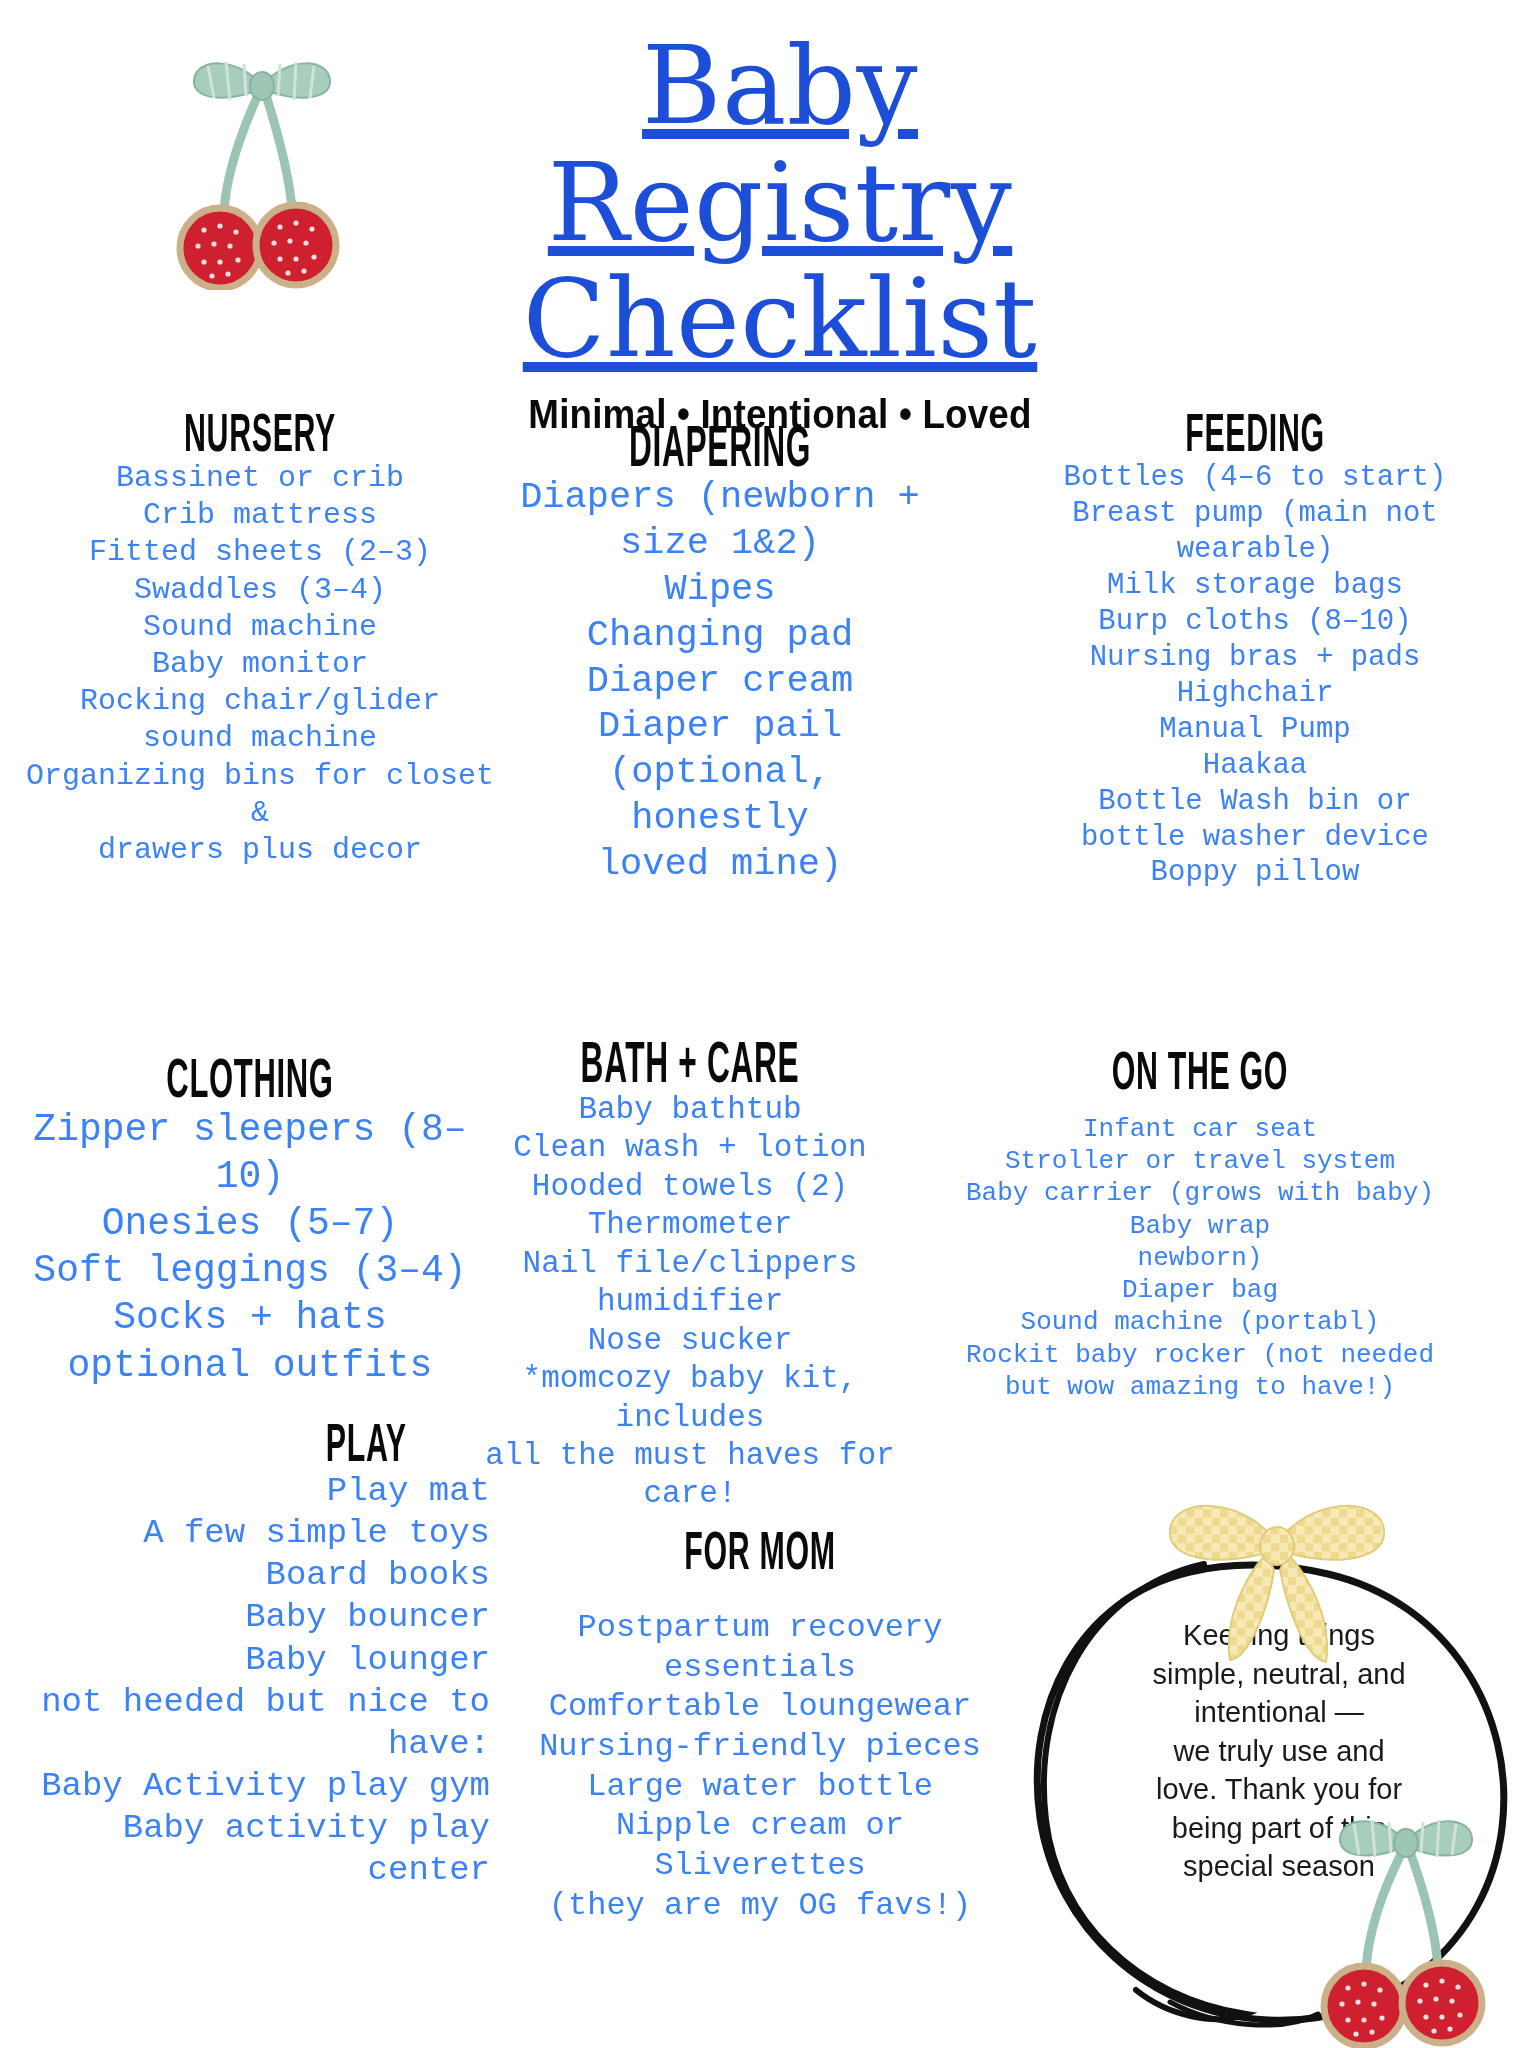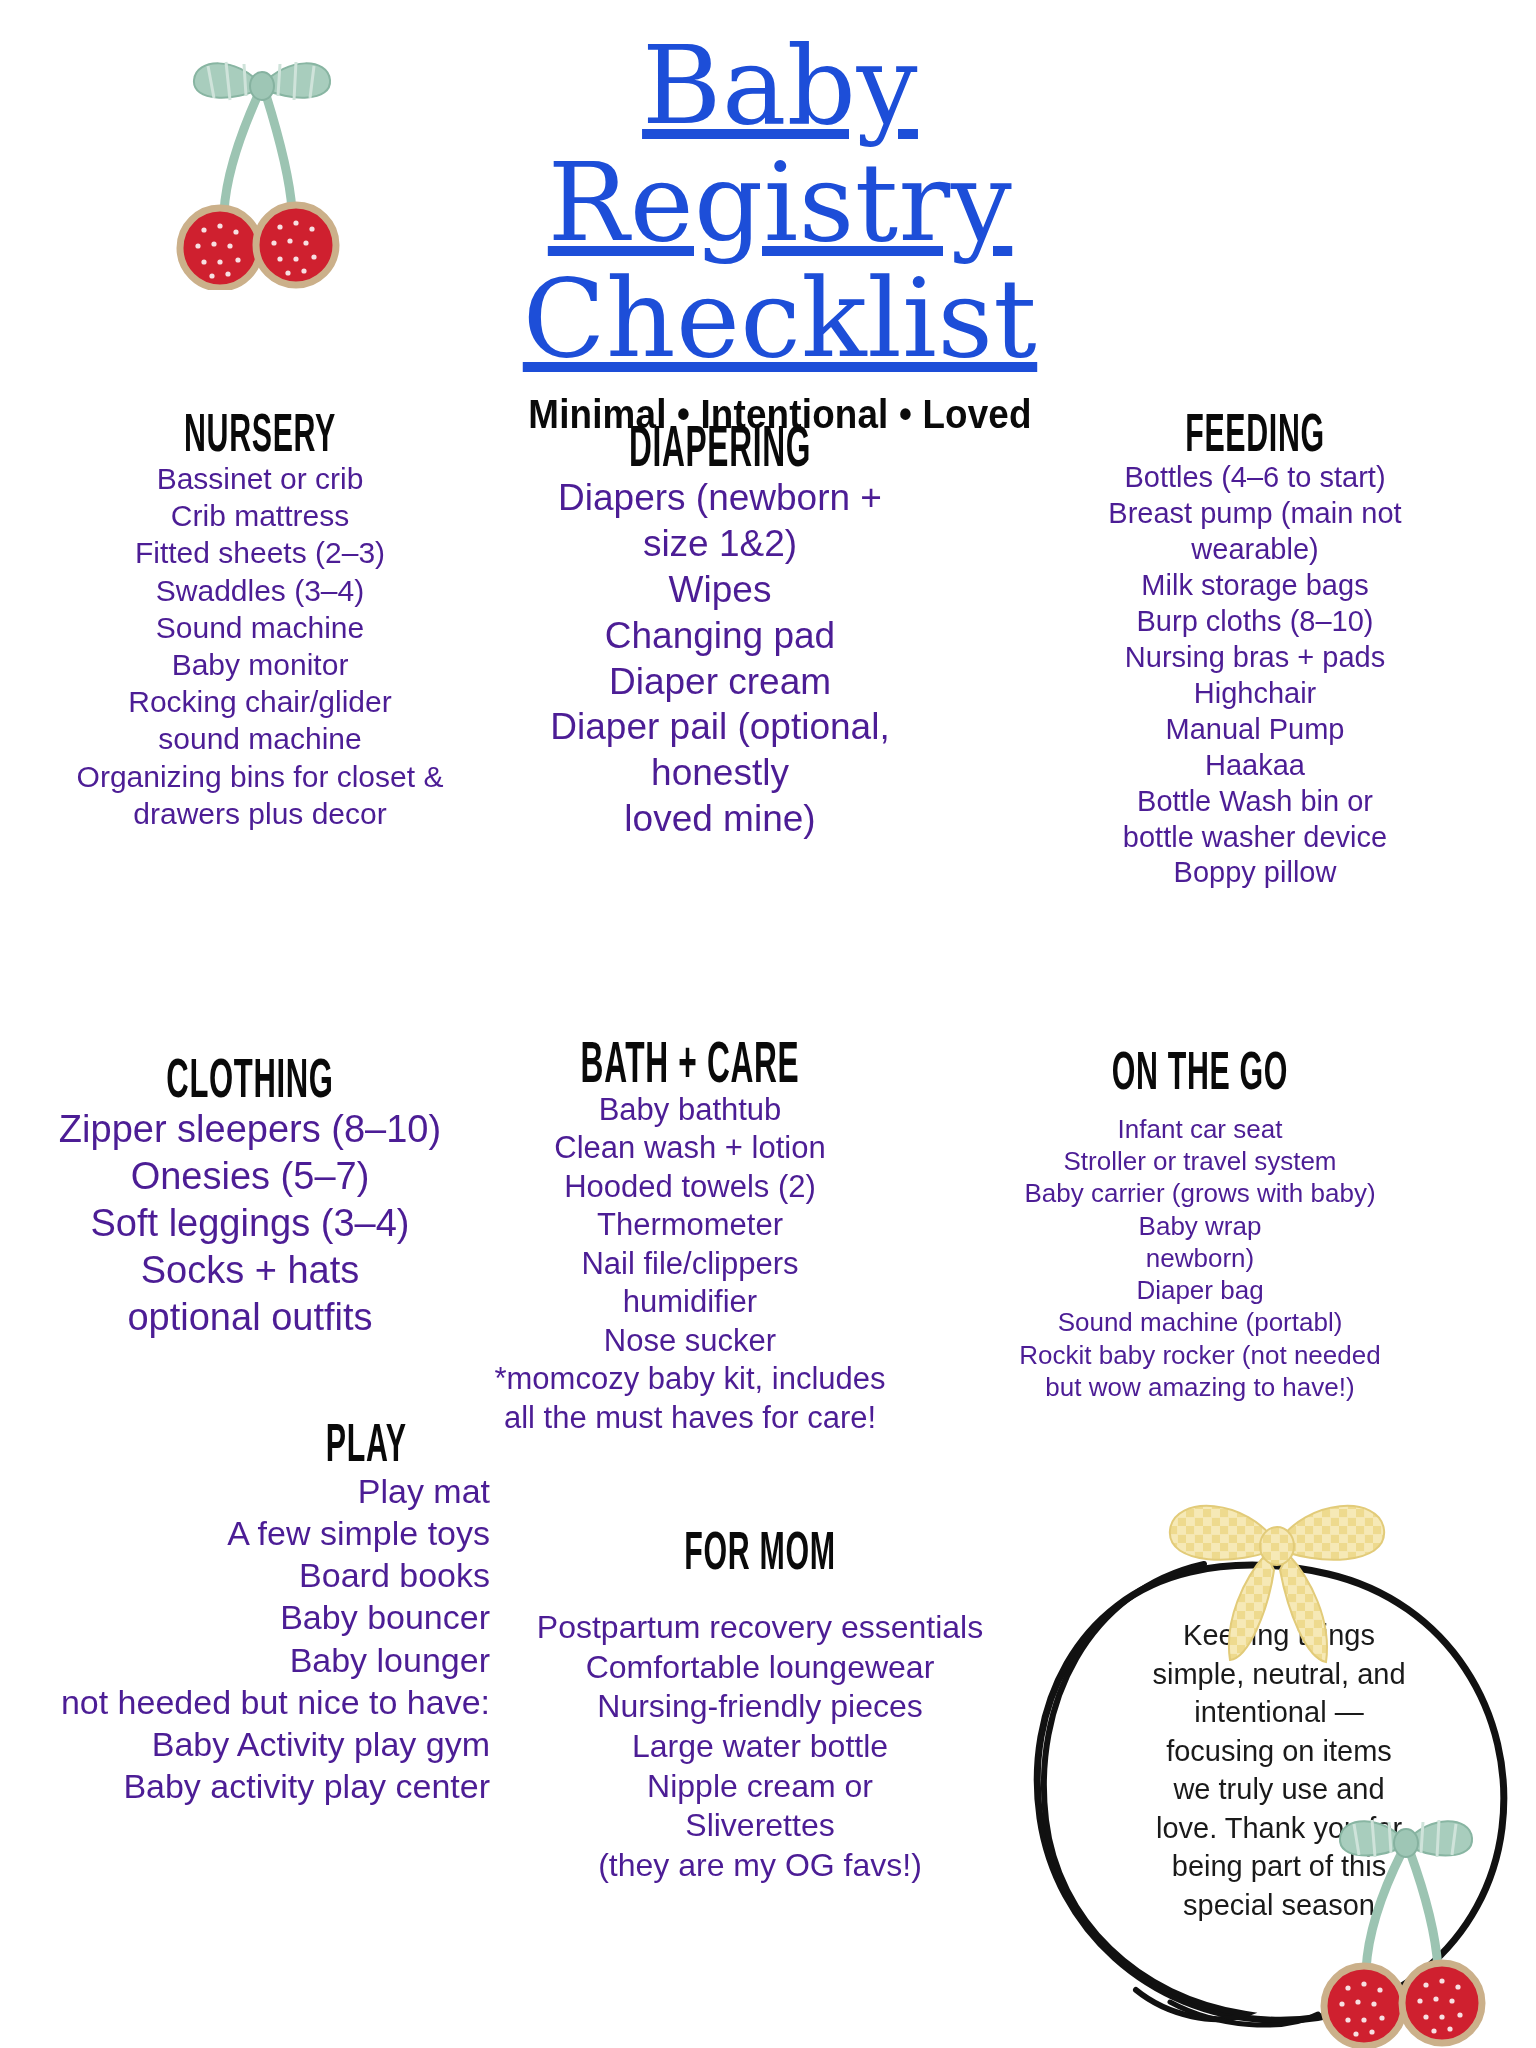--- a/index.html
+++ b/index.html
@@ -74,22 +74,22 @@
     font-weight: 700;
     font-size: 46px;
     letter-spacing: 1px;
     color: #0a0a0a;
     transform: scaleX(0.66) scaleY(1.18);
     transform-origin: center top;
     white-space: nowrap;
     margin-bottom: 6px;
   }
   .sec-items {
-    font-family: Liberation Sans, sans-serif;
-    color: #4c1d95;
+    font-family: Liberation Mono, monospace;
+    color: #3b82f6;
     font-weight: 400;
   }
   .sec-items .li { line-height: 1.24; }
 
   
   .s-nursery  .sec-items { font-size: 30px; }
   .s-diapering .sec-items { font-size: 37px; line-height: 1.28; }
   .s-feeding  .sec-items { font-size: 29px; }
   .s-clothing .sec-items { font-size: 38px; line-height: 1.30; }
   .s-bath     .sec-items { font-size: 31px; }
@@ -333,21 +333,20 @@
              C 498 186, 430 74, 310 46 C 264 35, 214 34, 172 44 Z" fill="none" stroke="#111111" stroke-width="7" stroke-linecap="round"></path>
     <path d="M186 36 C 70 62, 14 176, 28 292 C 40 392, 120 470, 228 486
              C 198 498, 150 488, 118 462" fill="none" stroke="#111111" stroke-width="6" stroke-linecap="round"></path>
     <path d="M152 474 C 200 500, 266 504, 300 486" fill="none" stroke="#111111" stroke-width="5" stroke-linecap="round"></path>
   </svg>
 
   <div class="note-text">
     <div>Keeping things</div>
     <div>simple, neutral, and</div>
     <div>intentional —</div>
-    <div>focusing on items</div>
     <div>we truly use and</div>
     <div>love. Thank you for</div>
     <div>being part of this</div>
     <div>special season</div>
   </div>
 </div>
 
 <svg class="gingham-bow" viewBox="0 0 250 175" aria-hidden="true">
   <defs>
     <pattern id="gingham" width="17" height="17" patternUnits="userSpaceOnUse">

